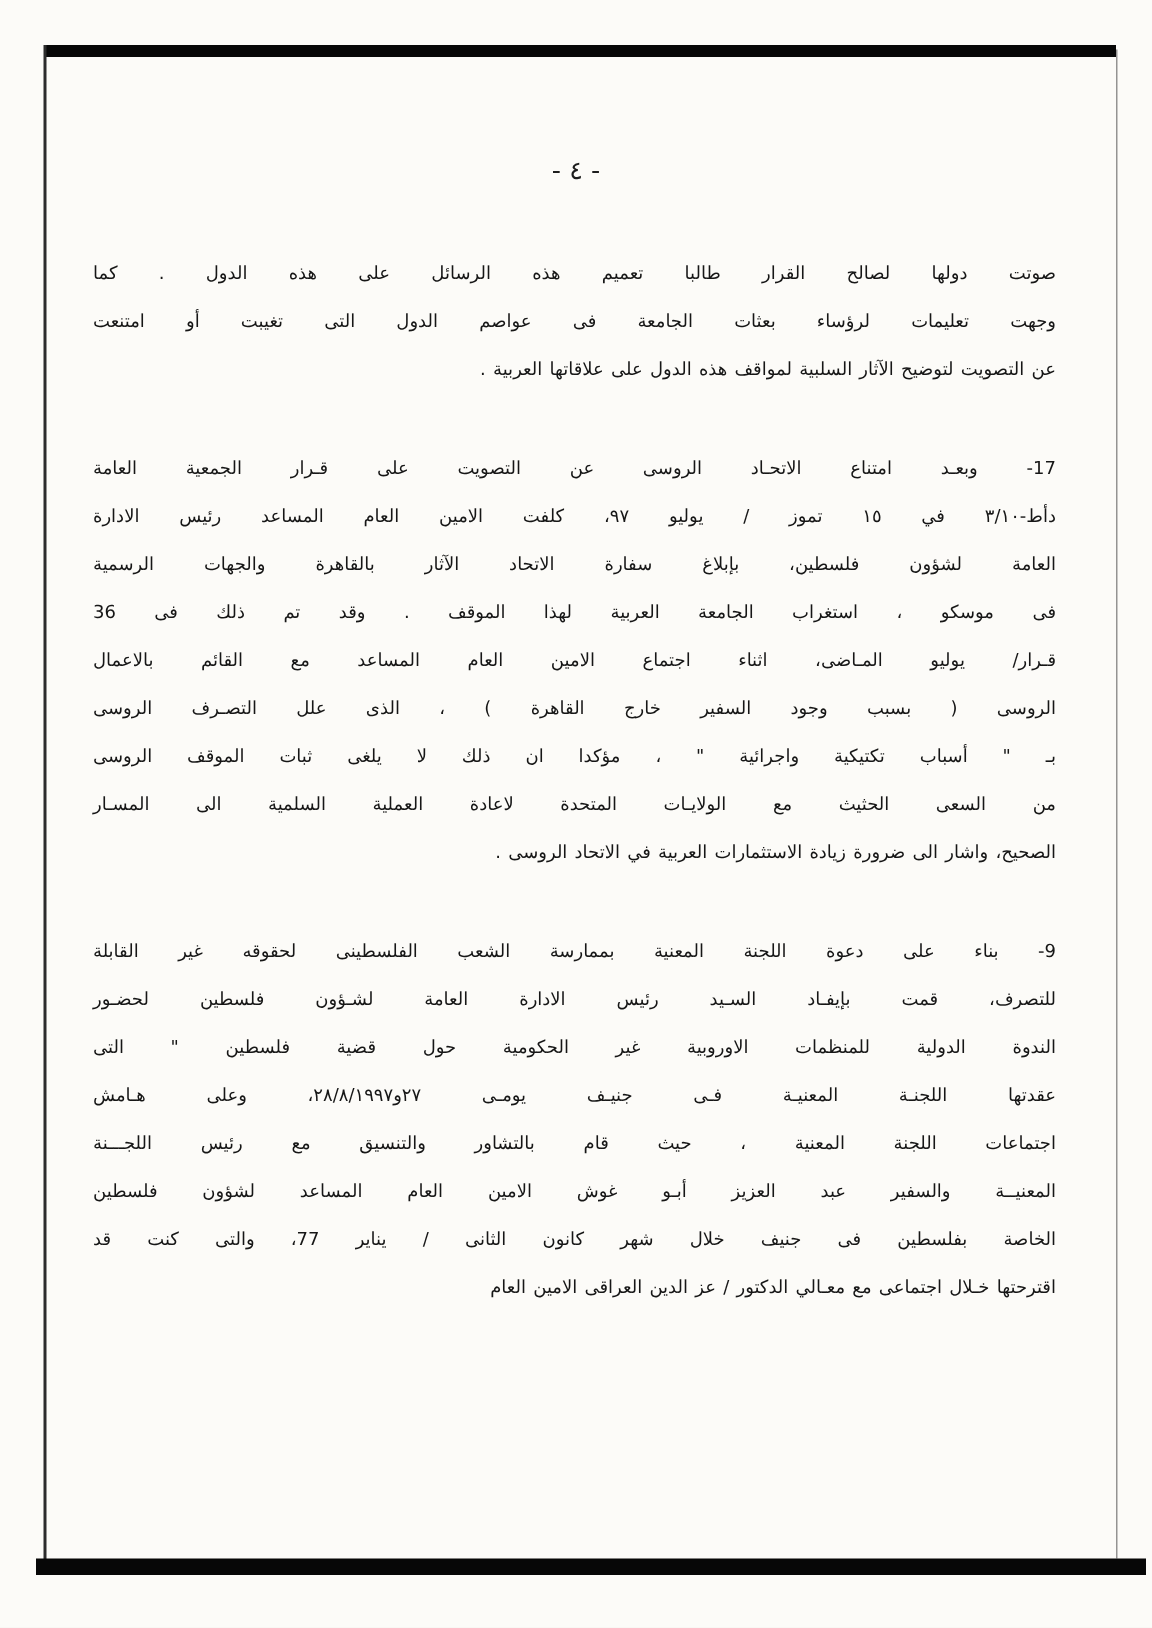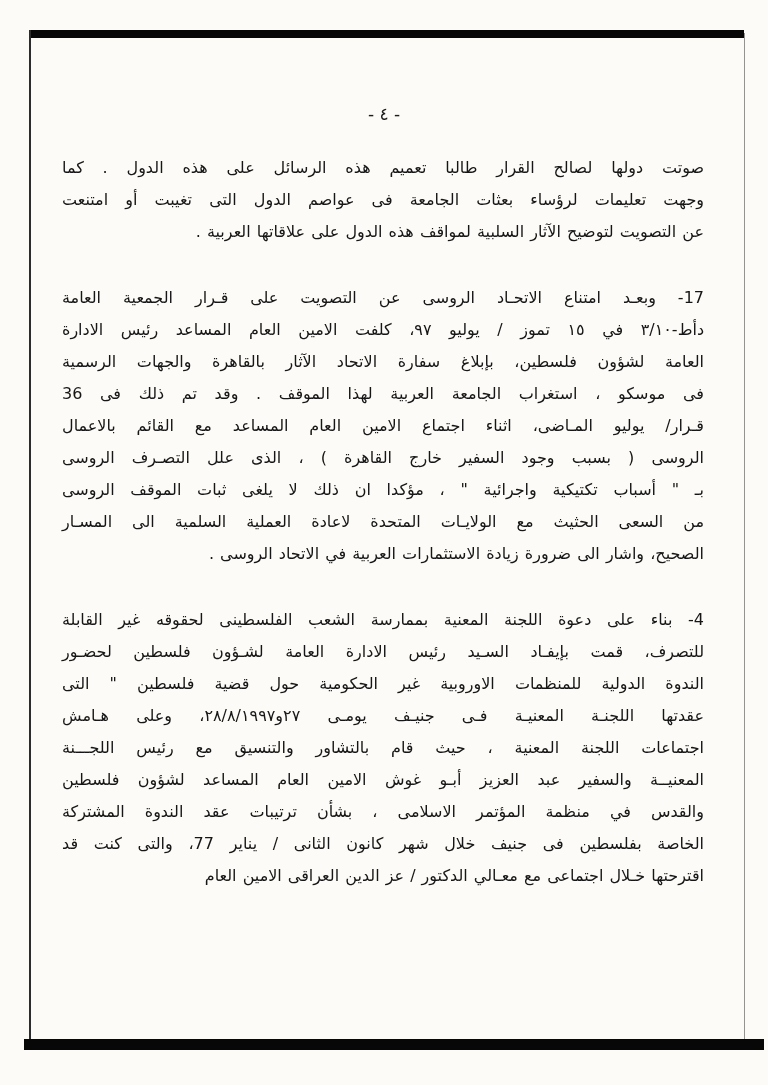--- a/index.html
+++ b/index.html
@@ -21,24 +21,24 @@
   .scan-line.left  { left: 29px;  top: 30px; width: 2px; height: 1020px; }
   .scan-line.right { left: 744px; top: 33px; width: 1px; height: 1006px; opacity: .5; }
 
   .page-number {
     position: absolute; top: 104px; left: 0; right: 0;
     text-align: center; direction: rtl;
     font-size: 17px; color: #1d1d1d; letter-spacing: 1px;
   }
 
   .content {
-    position: absolute; top: 152px; right: 64px; left: 62px;
+    position: absolute; top: 166px; right: 64px; left: 62px;
     direction: rtl; unicode-bidi: embed;
     color: #161616;
-    font-size: 16px; line-height: 32px;
+    font-size: 12px; line-height: 32px;
   }
   .para { margin: 0 0 34px 0; }
   .para:last-child { margin-bottom: 0; }
   .line {
     text-align: justify;
     text-align-last: justify;
     word-spacing: 1px;
     white-space: normal;
   }
   .line.last { text-align-last: right; }
@@ -69,25 +69,24 @@
       <div class="line">العامة لشؤون فلسطين، بإبلاغ سفارة الاتحاد الآثار بالقاهرة والجهات الرسمية</div>
       <div class="line">فى موسكو ، استغراب الجامعة العربية لهذا الموقف . وقد تم ذلك فى 36</div>
       <div class="line">قـرار/ يوليو المـاضى، اثناء اجتماع الامين العام المساعد مع القائم بالاعمال</div>
       <div class="line">الروسى ( بسبب وجود السفير خارج القاهرة ) ، الذى علل التصـرف الروسى</div>
       <div class="line">بـ " أسباب تكتيكية واجرائية " ، مؤكدا ان ذلك لا يلغى ثبات الموقف الروسى</div>
       <div class="line">من السعى الحثيث مع الولايـات المتحدة لاعادة العملية السلمية الى المسـار</div>
       <div class="line last">الصحيح، واشار الى ضرورة زيادة الاستثمارات العربية في الاتحاد الروسى .</div>
     </div>
 
     <div class="para">
-      <div class="line">4- بناء على دعوة اللجنة المعنية بممارسة الشعب الفلسطينى لحقوقه غير القابلة</div>
+      <div class="line">9- بناء على دعوة اللجنة المعنية بممارسة الشعب الفلسطينى لحقوقه غير القابلة</div>
       <div class="line">للتصرف، قمت بإيفـاد السـيد رئيس الادارة العامة لشـؤون فلسطين لحضـور</div>
       <div class="line">الندوة الدولية للمنظمات الاوروبية غير الحكومية حول قضية فلسطين " التى</div>
       <div class="line">عقدتها اللجنـة المعنيـة فـى جنيـف يومـى ٢٧و٢٨/٨/١٩٩٧، وعلى هـامش</div>
       <div class="line">اجتماعات اللجنة المعنية ، حيث قام بالتشاور والتنسيق مع رئيس اللجـــنة</div>
       <div class="line">المعنيــة والسفير عبد العزيز أبـو غوش الامين العام المساعد لشؤون فلسطين</div>
-      <div class="line">والقدس في منظمة المؤتمر الاسلامى ، بشأن ترتيبات عقد الندوة المشتركة</div>
       <div class="line">الخاصة بفلسطين فى جنيف خلال شهر كانون الثانى / يناير 77، والتى كنت قد</div>
       <div class="line last">اقترحتها خـلال اجتماعى مع معـالي الدكتور / عز الدين العراقى الامين العام</div>
     </div>
 
   </div>
 </div>
 
 </body></html>

